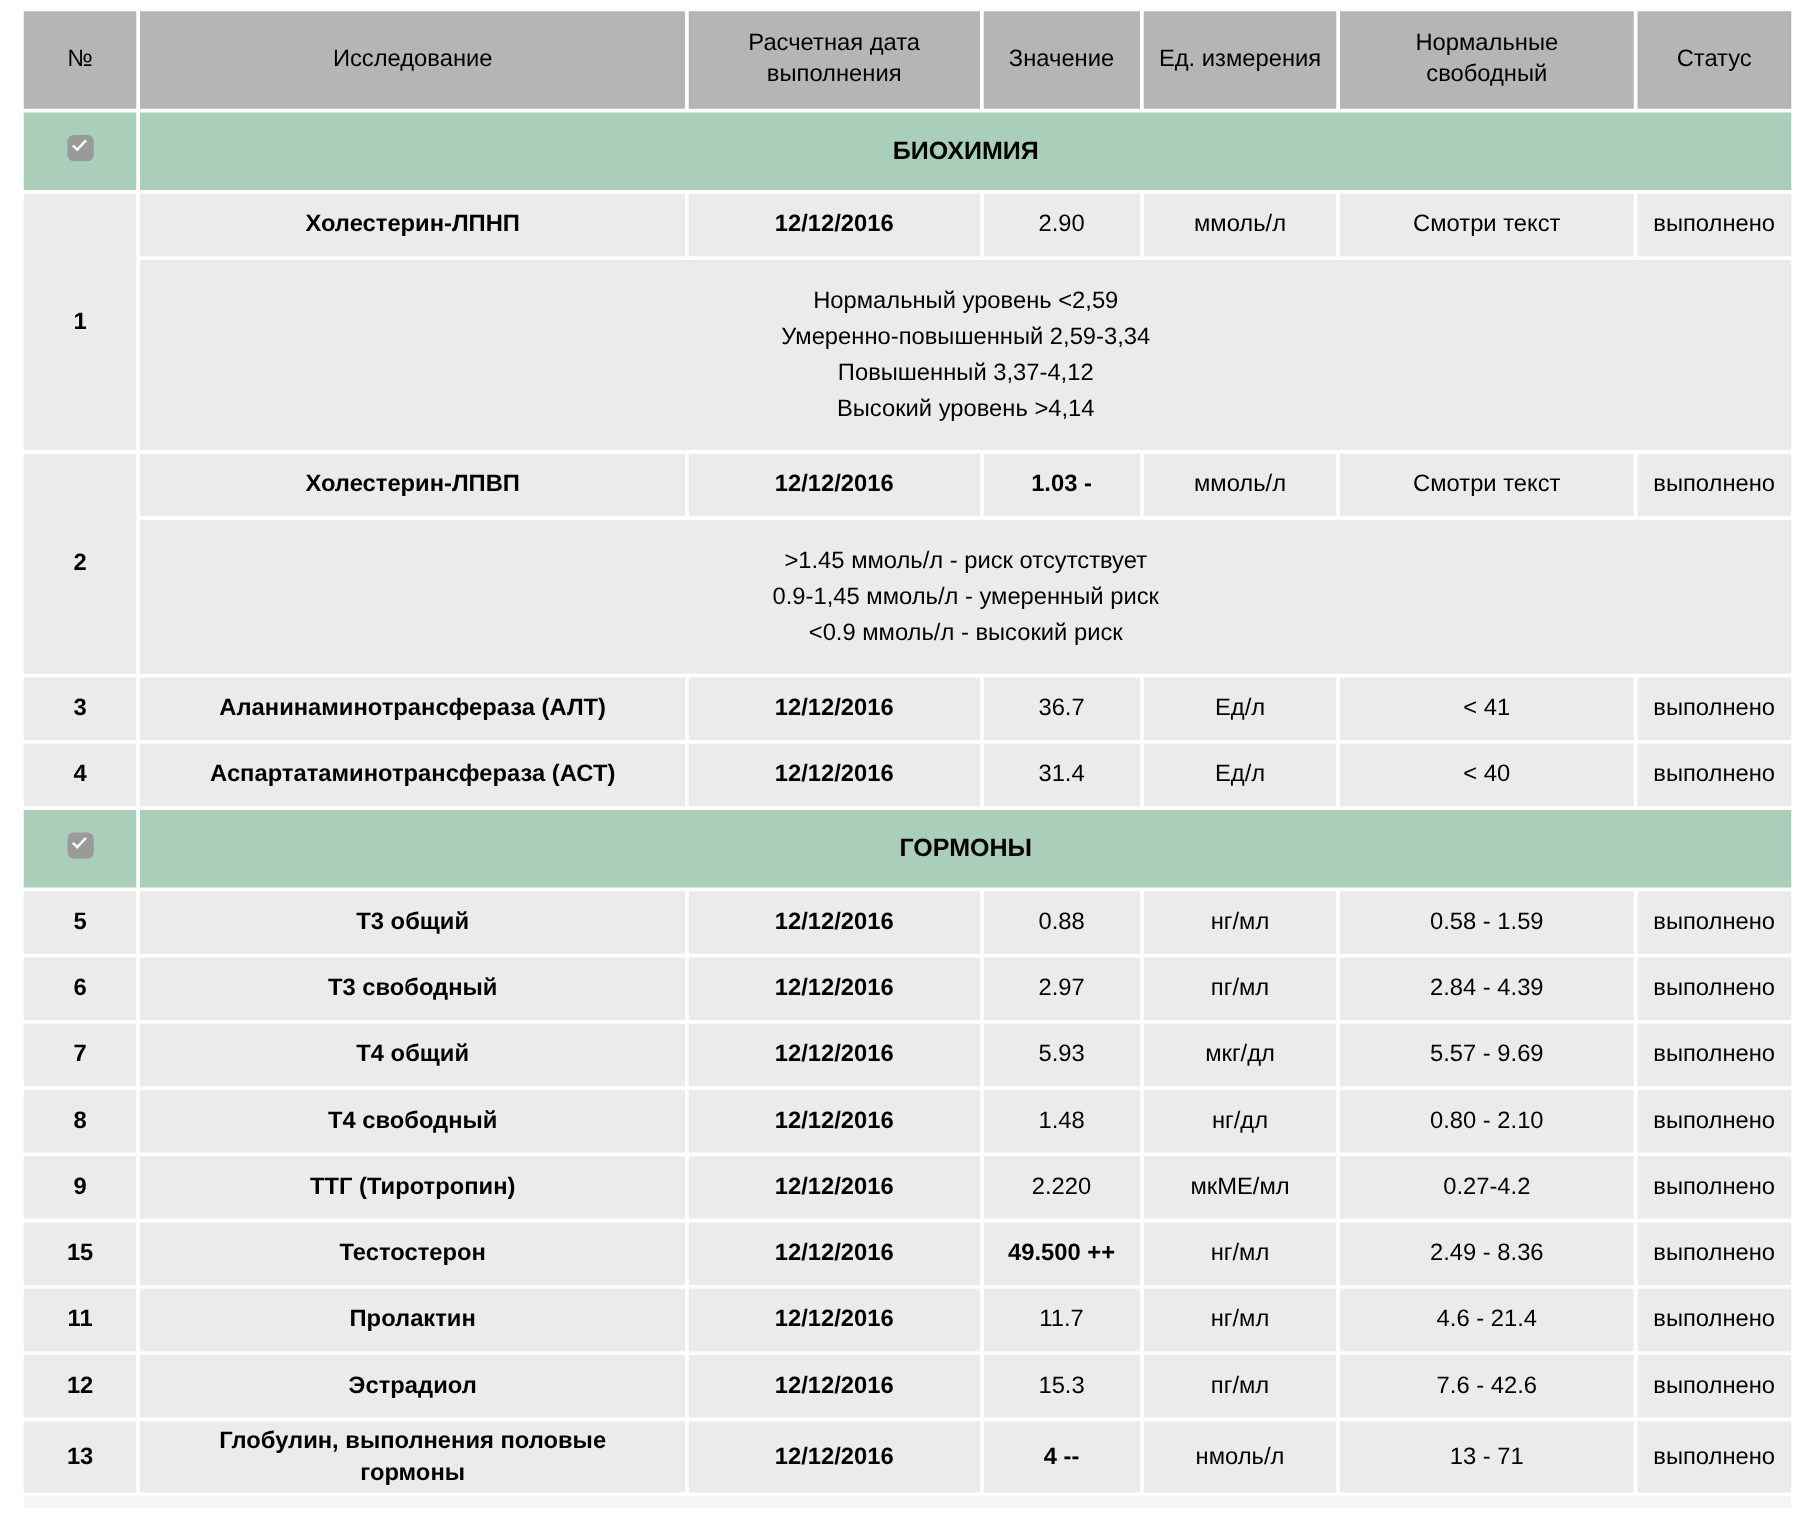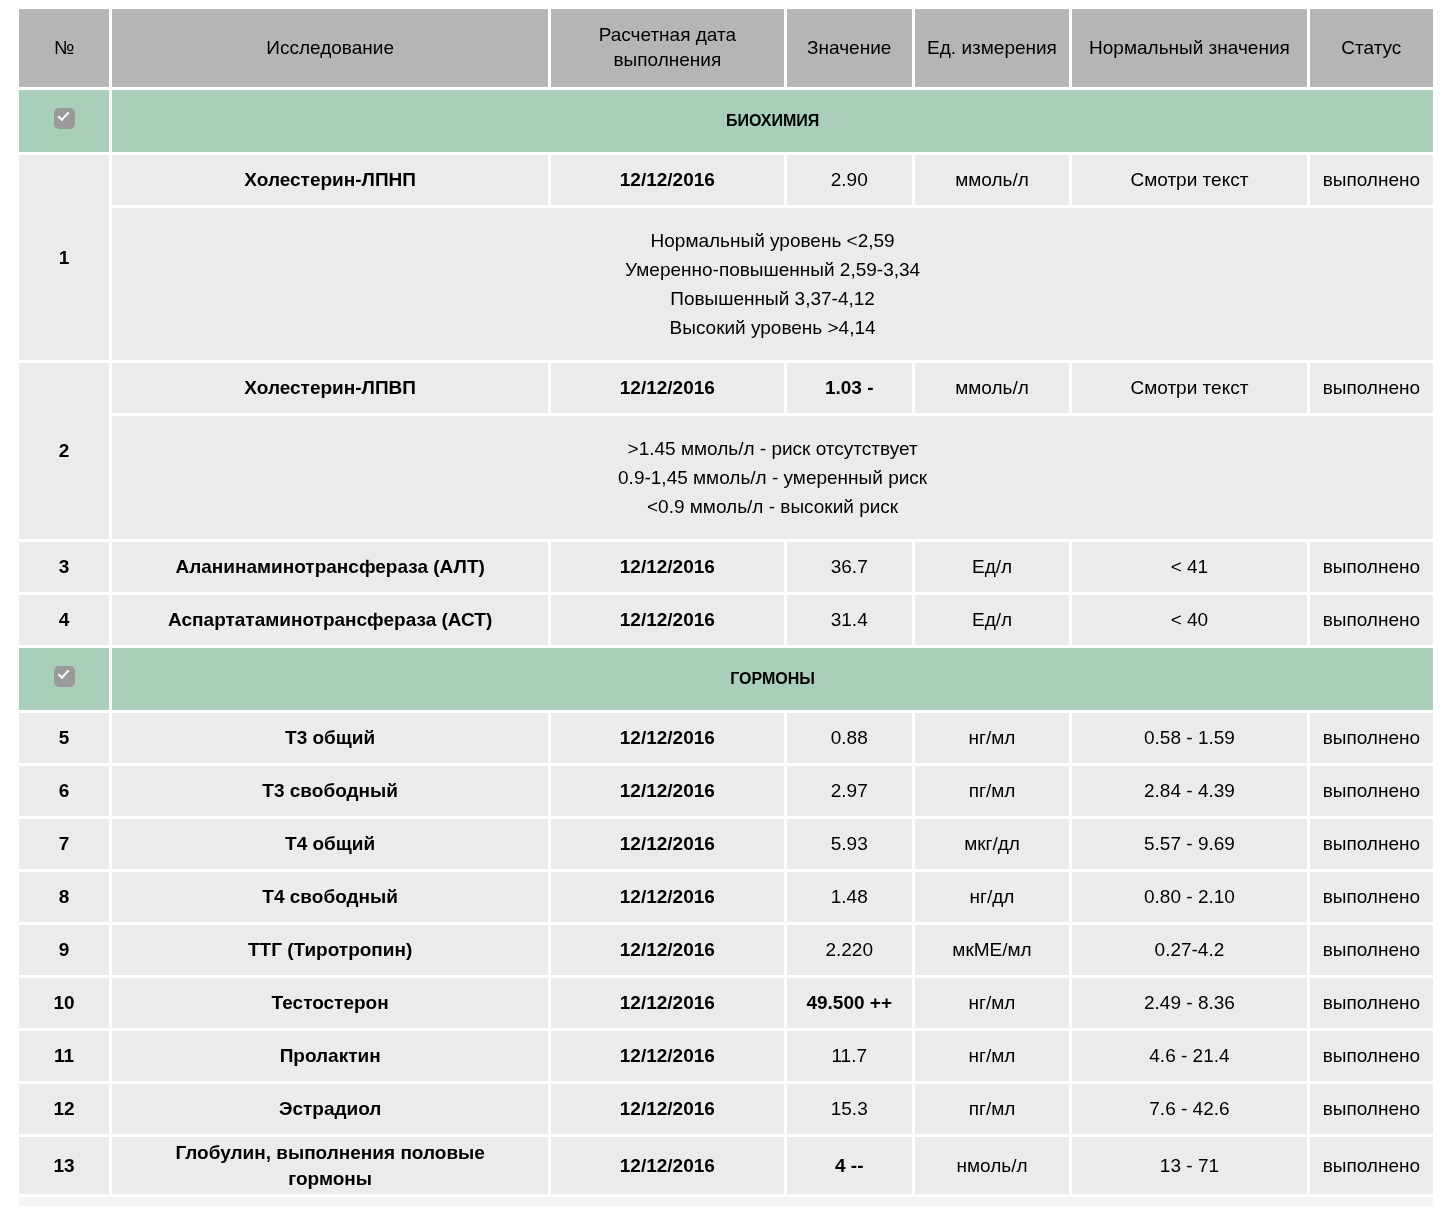--- a/index.html
+++ b/index.html
@@ -50,21 +50,21 @@
     line-height:29px;
     padding:18px 18px;
     font-weight:400;
   }
   tr.section-row td{
     background:var(--section-bg);
     height:62px;
     vertical-align:middle;
     text-align:center;
   }
-  td.section-title{font-weight:700;font-size:16px;}
+  td.section-title{font-weight:700;font-size:20px;}
   .checkbox{
     display:inline-block;
     width:21px;height:21px;
     background:var(--checkbox-bg);
     border-radius:5px;
     position:relative;
     cursor:pointer;
   }
   .check{
     position:absolute;
@@ -94,21 +94,21 @@
       <col style="width:234px">
       <col style="width:123px">
     </colgroup>
     <thead>
       <tr>
         <th class="hcell">№</th>
         <th class="hcell">Исследование</th>
         <th class="hcell">Расчетная дата выполнения</th>
         <th class="hcell">Значение</th>
         <th class="hcell">Ед. измерения</th>
-        <th class="hcell">Нормальный значения</th>
+        <th class="hcell">Нормальные свободный</th>
         <th class="hcell">Статус</th>
       </tr>
     </thead>
     <tbody id="tbody">
   <tr class="section-row">
     <td class="checkbox-cell">
       <span class="checkbox" role="checkbox" aria-checked="true"><span class="check"></span></span>
     </td>
     <td class="section-title" colspan="6">БИОХИМИЯ</td>
   </tr>
@@ -217,21 +217,21 @@
     <td class="cell num">9</td>
     <td class="cell name">ТТГ (Тиротропин)</td>
     <td class="cell date">12/12/2016</td>
     <td class="cell value">2.220</td>
     <td class="cell unit">мкМЕ/мл</td>
     <td class="cell normal">0.27-4.2</td>
     <td class="cell status">выполнено</td>
   </tr>
 
   <tr class="data-row">
-    <td class="cell num">10</td>
+    <td class="cell num">15</td>
     <td class="cell name">Тестостерон</td>
     <td class="cell date">12/12/2016</td>
     <td class="cell value bold">49.500 ++</td>
     <td class="cell unit">нг/мл</td>
     <td class="cell normal">2.49 - 8.36</td>
     <td class="cell status">выполнено</td>
   </tr>
 
   <tr class="data-row">
     <td class="cell num">11</td>

